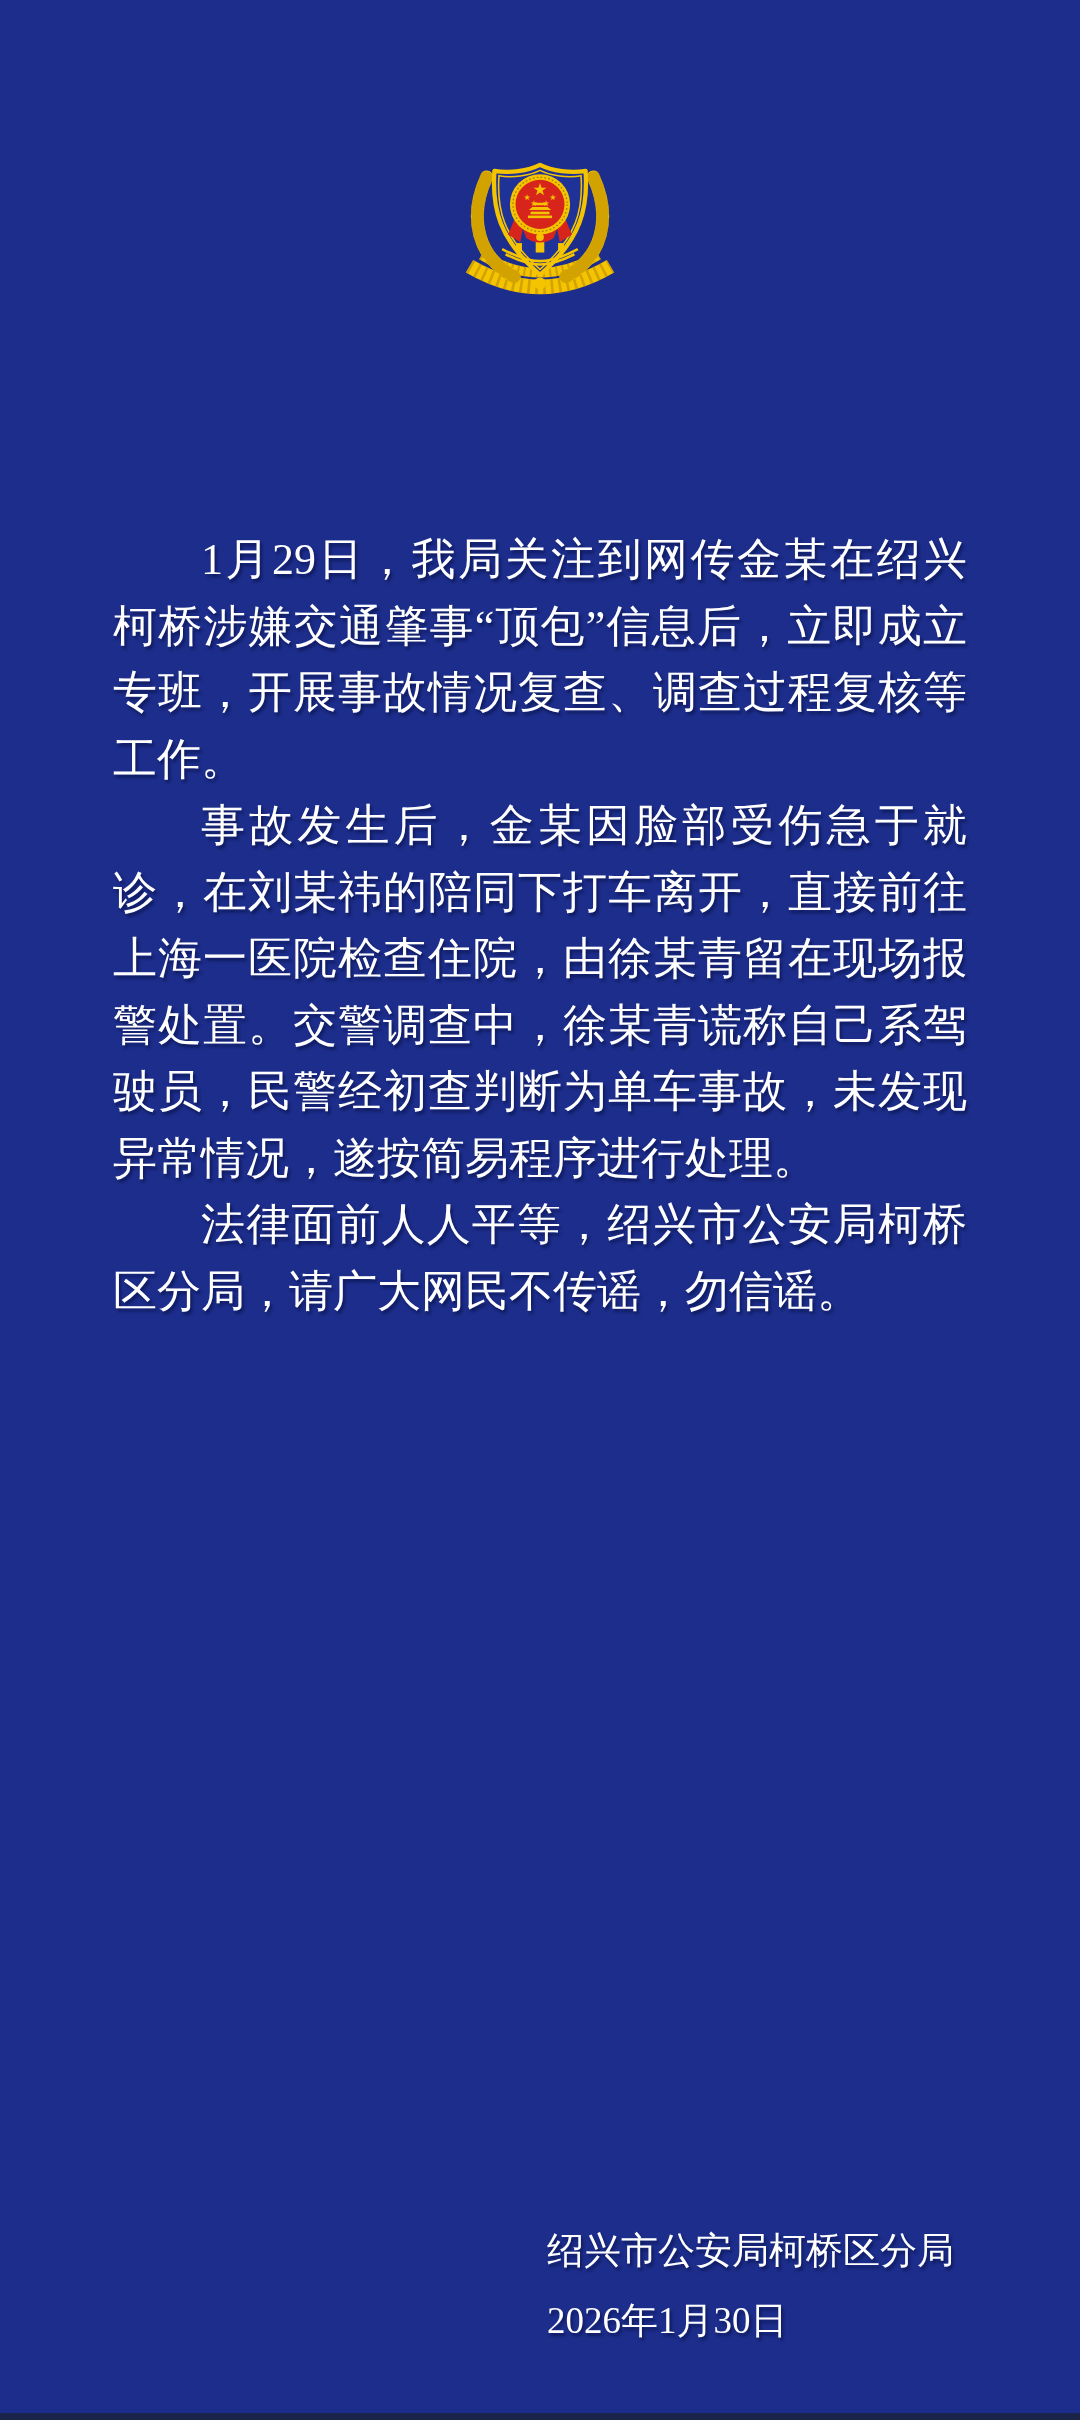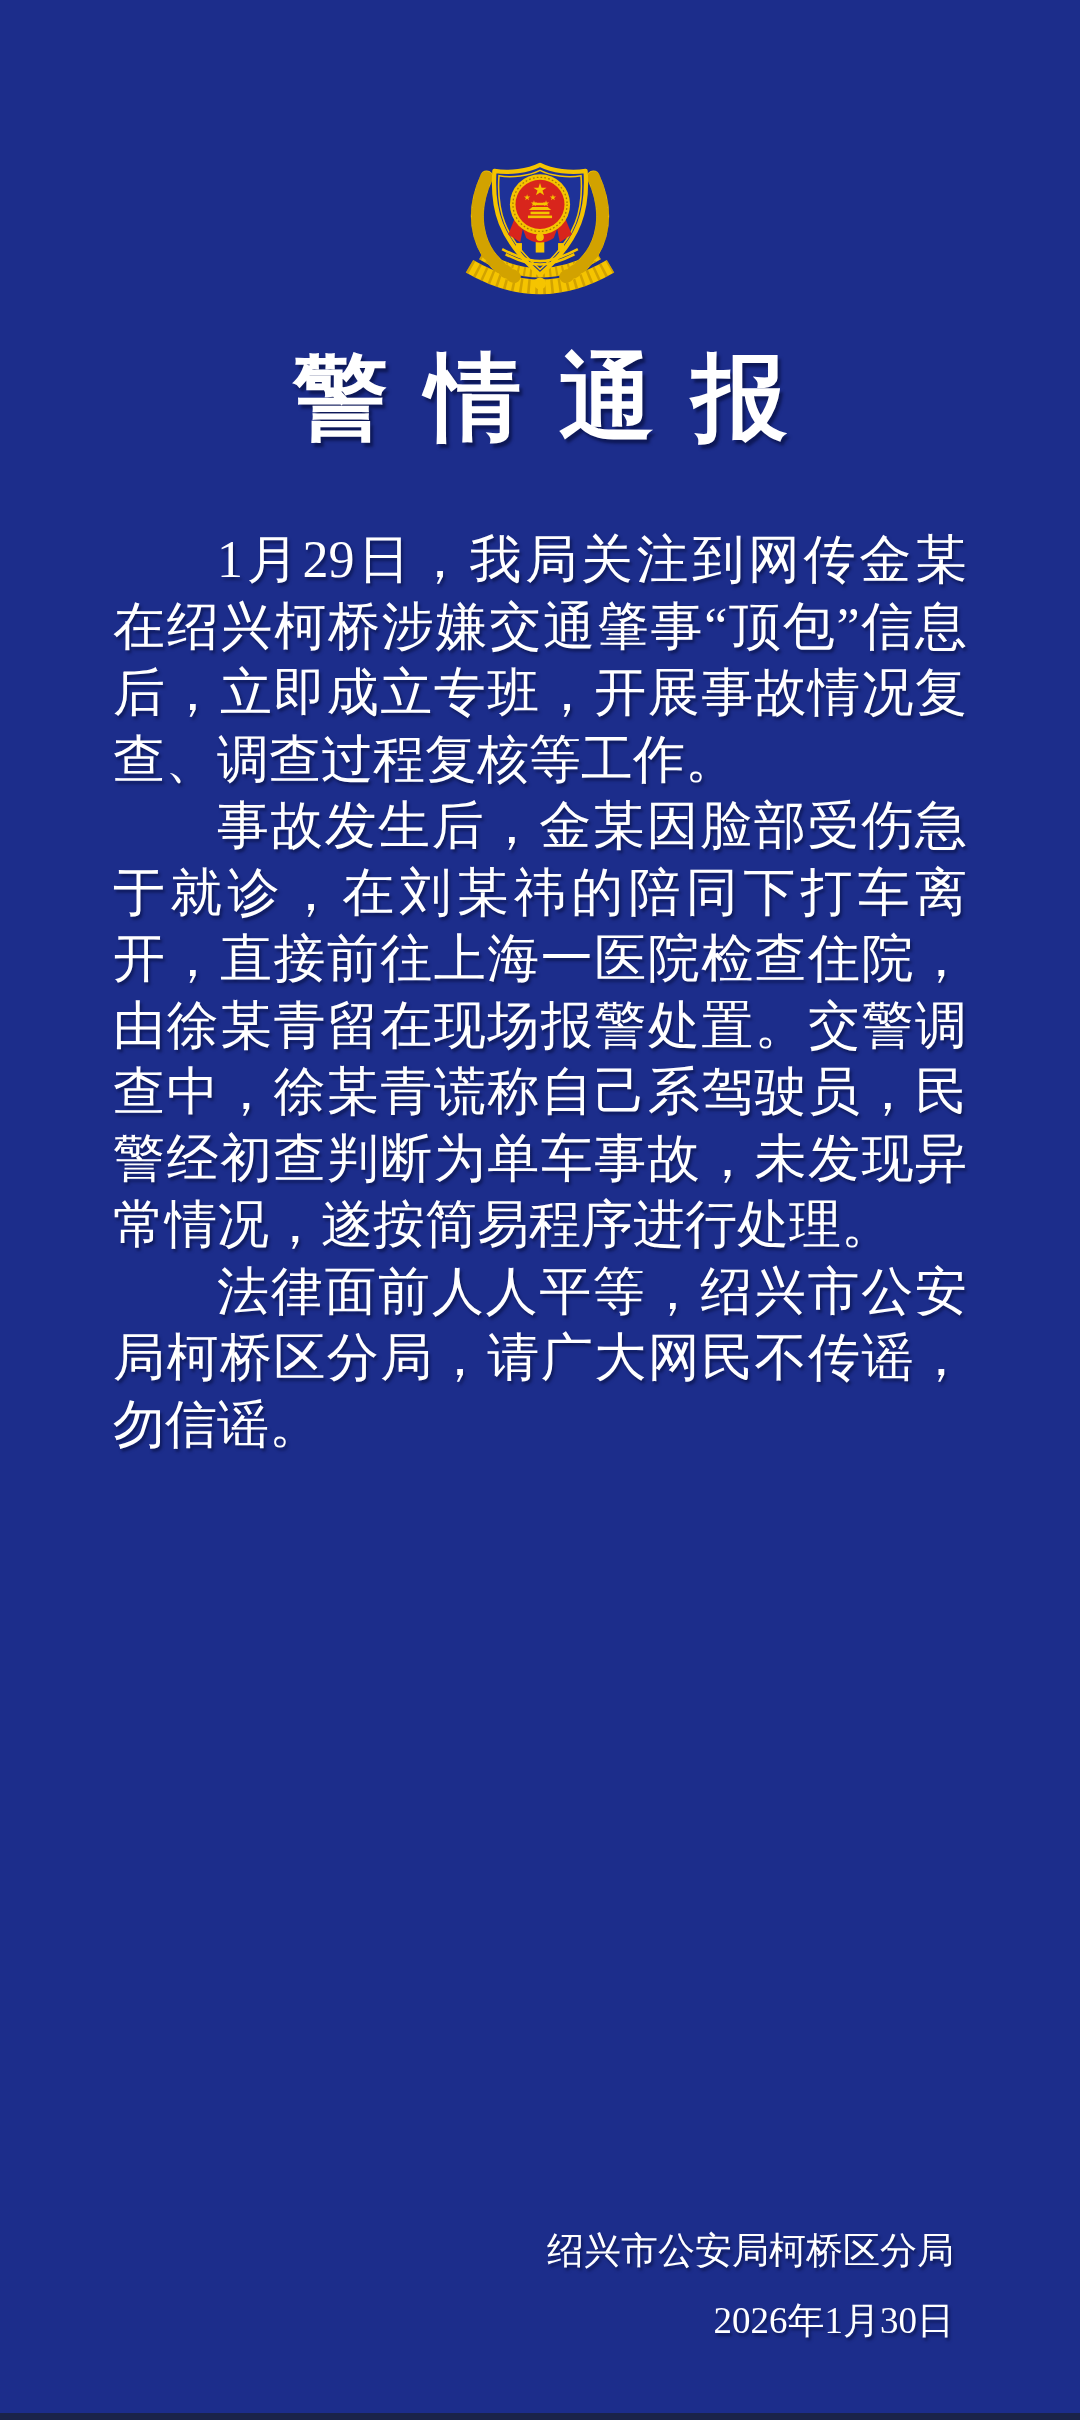--- a/index.html
+++ b/index.html
@@ -35,32 +35,32 @@
     letter-spacing: 0.40em;
     padding-left: 0.40em; 
     white-space: nowrap;
     text-shadow: 3px 4px 3px rgba(2, 8, 45, 0.55);
   }
   .body {
     position: absolute;
     top: 527px;
     left: 113px;
     width: 854px;
-    font-size: 52px;
+    font-size: 44px;
     line-height: 66.5px;
     text-align: justify;
     text-shadow: 2px 3px 3px rgba(2, 8, 45, 0.5);
     font-family: Liberation Serif, serif;
   }
   .body p { text-indent: 2em; margin: 0; }
   .footer {
     position: absolute;
     top: 2216px;
     right: 126px;
-    text-align: right;
+    text-align: left;
     font-size: 37px;
     line-height: 70px;
     text-shadow: 2px 3px 3px rgba(2, 8, 45, 0.5);
     margin-left: 8px;
   }
   .bottom-strip {
     position: absolute;
     left: 0;
     bottom: 0;
     width: 100%;
@@ -124,21 +124,20 @@
         <use href="#st" transform="translate(107,87) scale(3.8)"></use>
         <use href="#st" transform="translate(115,80) scale(3.8)"></use>
         <path d="M91,89 L109,89 L105.5,86 L94.5,86 Z"></path>
         <path d="M87,94.5 L113,94.5 L109,91 L91,91 Z"></path>
         <rect x="89" y="96.5" width="22" height="3"></rect>
         <rect x="86" y="101" width="28" height="3"></rect>
       </g>
     </svg>
   </div>
 
-  <h1 class="title">警情通报</h1>
 
   <div class="body">
     <p>1月29日，我局关注到网传金某在绍兴柯桥涉嫌交通肇事“顶包”信息后，立即成立专班，开展事故情况复查、调查过程复核等工作。</p>
     <p>事故发生后，金某因脸部受伤急于就诊，在刘某祎的陪同下打车离开，直接前往上海一医院检查住院，由徐某青留在现场报警处置。交警调查中，徐某青谎称自己系驾驶员，民警经初查判断为单车事故，未发现异常情况，遂按简易程序进行处理。</p>
     <p>法律面前人人平等，绍兴市公安局柯桥区分局，请广大网民不传谣，勿信谣。</p>
   </div>
 
   <div class="footer">
     <div>绍兴市公安局柯桥区分局</div>
     <div>2026年1月30日</div>

